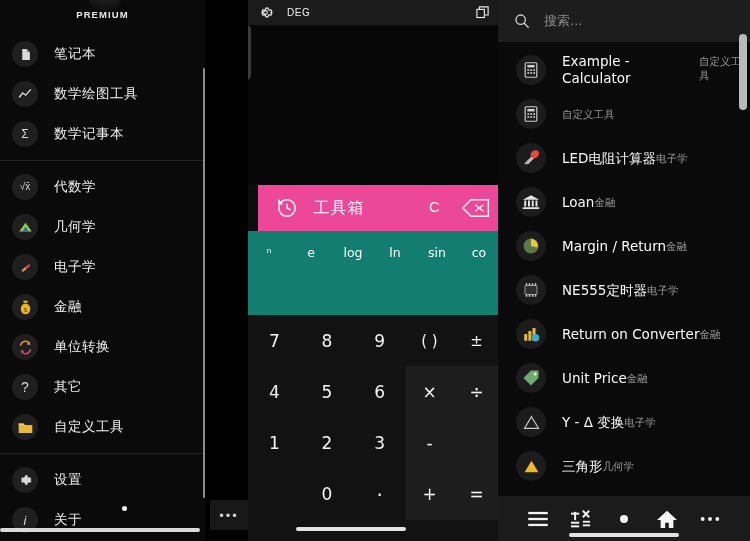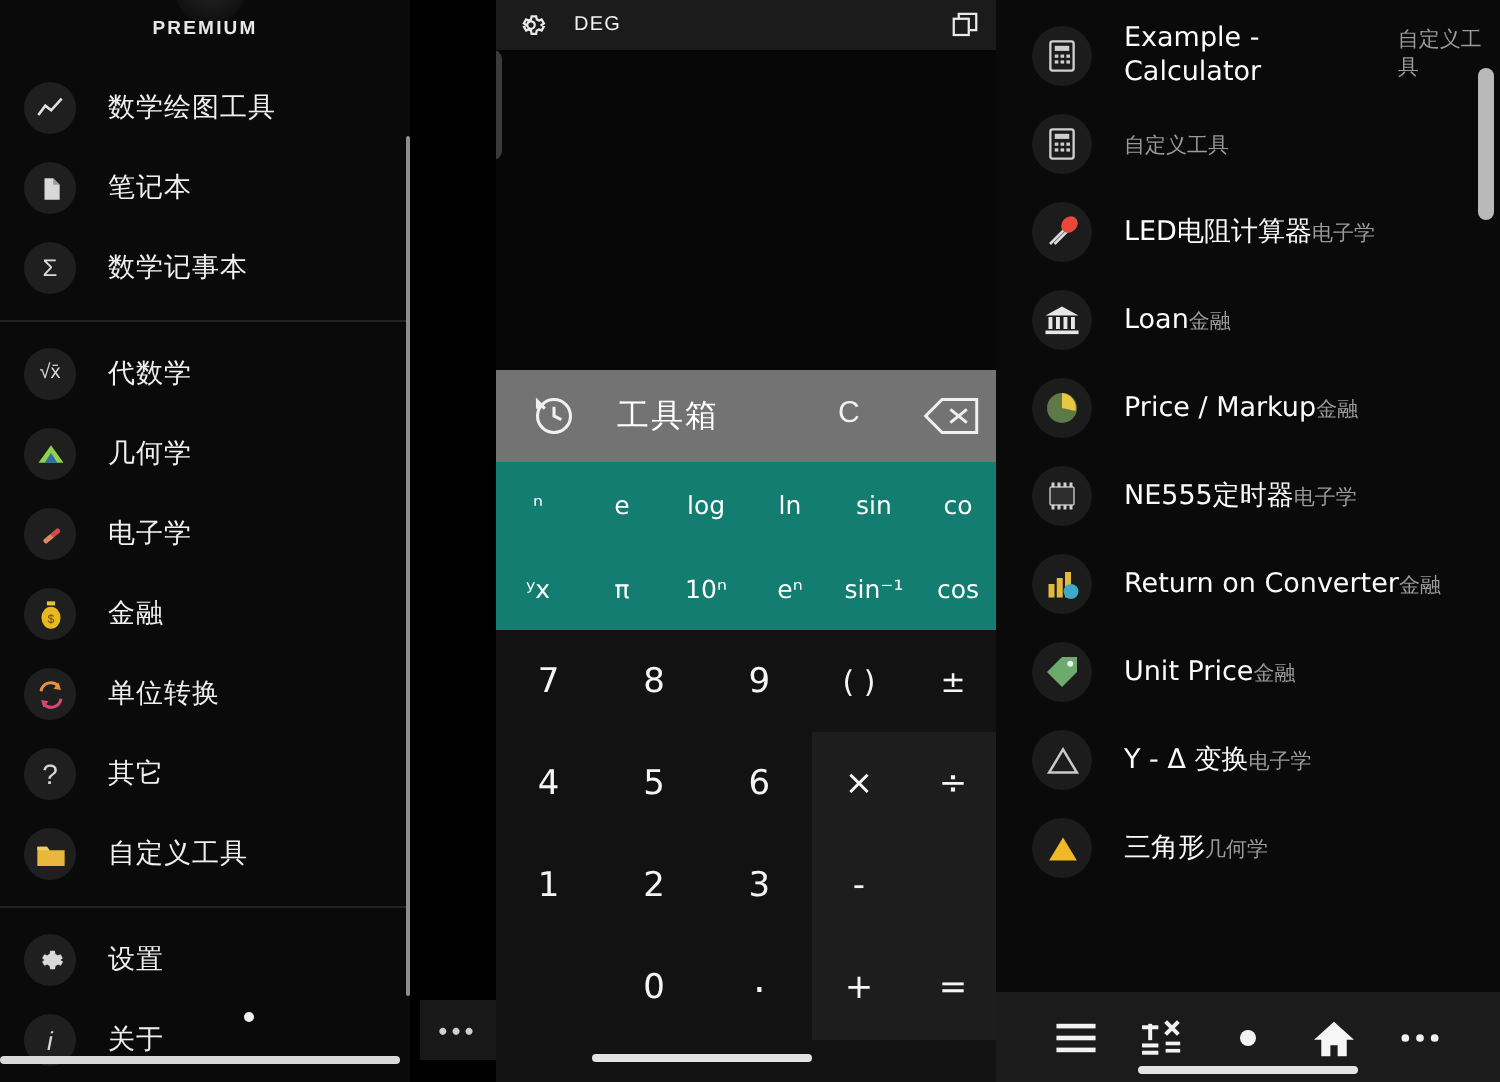--- a/index.html
+++ b/index.html
@@ -65,22 +65,23 @@
   .calc-topbar {
     height: 25px; background: #1b1b1b;
     display: flex; align-items: center; padding: 0 10px;
     position: relative;
   }
   .gear-icon { width: 15px; height: 15px; }
   .deg-text { margin-left: 14px; color: #f2f2f2; font-size: 10px; letter-spacing: .6px; }
   .copy-icon { position: absolute; right: 10px; top: 5px; width: 15px; height: 15px; }
   .calc-display { height: 160px; background: #070707; }
   .calc-toolbar {
-    height: 46px; background: #737373; display: flex; align-items: center;
+    height: 46px; background: #ec4899; display: flex; align-items: center;
     position: relative;
+    margin-left: 10px;
   }
   .tb-hist { position: absolute; left: 18px; top: 12px; width: 22px; height: 22px; }
   .tb-title {
     position: absolute; left: 0; right: 0; text-align: center;
     color: #ffffff; font-size: 16px; font-family: "DejaVu Sans", sans-serif;
     letter-spacing: 1px; top: 13px; padding-right: 80px;
   }
   .tb-c { position: absolute; left: 171px; top: 13px; color: #f0f0f0; font-size: 15px; }
   .tb-bs { position: absolute; right: 10px; top: 13px; width: 28px; height: 20px; }
 
@@ -174,34 +175,34 @@
 
   <div class="sidebar">
     <div class="sb-header">
       <div class="sb-logo"></div>
       <div class="sb-premium">PREMIUM</div>
     </div>
 
     <div class="sb-list">
       <div class="sb-item">
         <span class="sb-ico">
-          <svg width="14" height="14" viewBox="0 0 24 24">
-              <polyline points="2,18 8,10 13,14 22,4" fill="none" stroke="#e2e2e2" stroke-width="2.2"></polyline>
-            </svg>
-        </span>
-        <span class="sb-label">数学绘图工具</span>
-      </div>
-      <div class="sb-item">
-        <span class="sb-ico">
           <svg width="13" height="13" viewBox="0 0 24 24">
               <path d="M6 2h8l6 6v14H6z" fill="#d9d9d9"></path>
               <path d="M14 2v6h6" fill="#9a9a9a"></path>
             </svg>
         </span>
         <span class="sb-label">笔记本</span>
+      </div>
+      <div class="sb-item">
+        <span class="sb-ico">
+          <svg width="14" height="14" viewBox="0 0 24 24">
+              <polyline points="2,18 8,10 13,14 22,4" fill="none" stroke="#e2e2e2" stroke-width="2.2"></polyline>
+            </svg>
+        </span>
+        <span class="sb-label">数学绘图工具</span>
       </div>
       <div class="sb-item">
         <span class="sb-ico">Σ</span>
         <span class="sb-label">数学记事本</span>
       </div>
     </div>
 
     <div class="sb-divider"></div>
 
     <div>
@@ -332,28 +333,20 @@
     </div>
 
     <div class="sci-pad">
       <div class="sci-row">
         <span class="sci-key">ⁿ</span>
         <span class="sci-key">e</span>
         <span class="sci-key">log</span>
         <span class="sci-key">ln</span>
         <span class="sci-key">sin</span>
         <span class="sci-key">co</span>
-      </div>
-      <div class="sci-row">
-        <span class="sci-key">ʸx</span>
-        <span class="sci-key">π</span>
-        <span class="sci-key">10ⁿ</span>
-        <span class="sci-key">eⁿ</span>
-        <span class="sci-key">sin⁻¹</span>
-        <span class="sci-key">cos</span>
       </div>
     </div>
 
     <div class="num-area">
       <div class="num-grid">
         <span class="key">7</span>
         <span class="key">8</span>
         <span class="key">9</span>
         <span class="key">4</span>
         <span class="key">5</span>
@@ -375,20 +368,29 @@
         <span class="key small">±</span>
         <span class="key op-shade">÷</span>
         <span class="key op-shade"></span>
         <span class="key op-shade">=</span>
       </div>
       <div class="calc-homebar"></div>
     </div>
   </div>
 
   <div class="toolpanel">
+    <div class="tp-search">
+      <span class="tp-search-ico">
+        <svg width="16" height="16" viewBox="0 0 24 24">
+            <circle cx="10" cy="10" r="7" fill="none" stroke="#cfcfcf" stroke-width="2"></circle>
+            <line x1="15" y1="15" x2="22" y2="22" stroke="#cfcfcf" stroke-width="2"></line>
+          </svg>
+      </span>
+      <span class="tp-search-text">搜索...</span>
+    </div>
 
     <div class="tp-list">
 
       <div class="tp-item">
         <span class="tp-ico">
           <svg width="16" height="16" viewBox="0 0 20 22">
               <rect x="2" y="1" width="16" height="20" rx="1.5" fill="none" stroke="#cfcfcf" stroke-width="1.6"></rect>
               <rect x="5" y="4" width="10" height="3.5" fill="#cfcfcf"></rect>
               <g fill="#cfcfcf">
                 <rect x="5" y="10" width="2.5" height="2.2"></rect>
@@ -460,21 +462,21 @@
       </div>
 
       <div class="tp-item">
         <span class="tp-ico">
           <svg width="18" height="18" viewBox="0 0 24 24">
               <circle cx="12" cy="12" r="10" fill="#5d7a46"></circle>
               <path d="M12 12 L12 2 A10 10 0 0 1 21 14 Z" fill="#e8c742"></path>
             </svg>
         </span>
         <span class="tp-txt">
-          <span class="tp-title">Price / Markup</span>
+          <span class="tp-title">Margin / Return</span>
           <span class="tp-sub">金融</span>
         </span>
       </div>
 
       <div class="tp-item">
         <span class="tp-ico">
           <svg width="18" height="16" viewBox="0 0 24 20">
               <rect x="4" y="4" width="16" height="12" rx="1" fill="#2e2e2e" stroke="#bdbdbd" stroke-width="1"></rect>
               <g fill="#d0d0d0">
                 <rect x="5" y="1" width="2" height="3"></rect>

